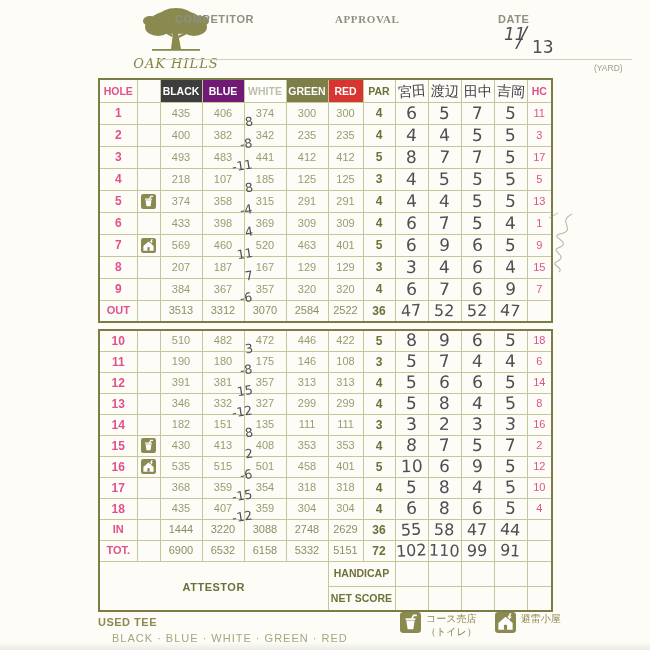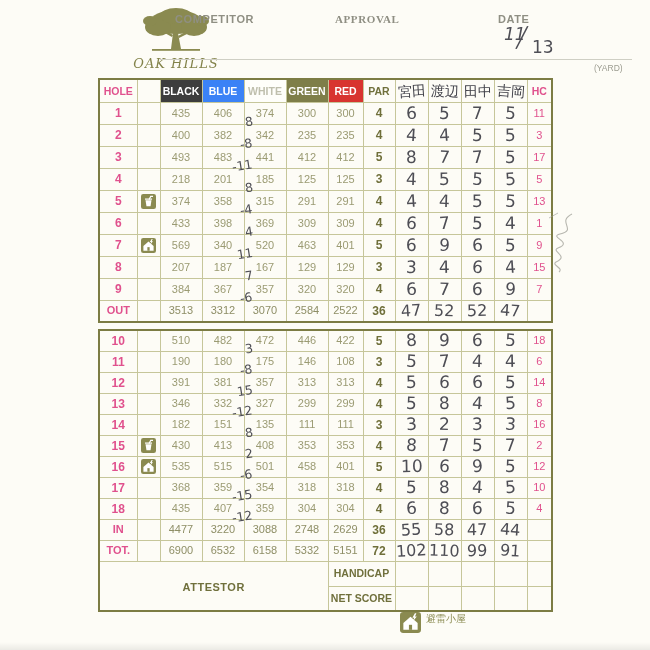--- a/index.html
+++ b/index.html
@@ -29,21 +29,21 @@
            table-layout:fixed;border:2px solid #7c7c44;background:#fdfcf6;}
   table.front{top:78px;} table.back{top:329px;}
   .sc th,.sc td{border:1px solid #c6c69a;padding:0;text-align:center;
                 vertical-align:middle;line-height:1;overflow:visible;}
   .front thead tr{height:23px;} .front tbody tr{height:22px;}
   .back tbody tr{height:21px;} .back .x-row{height:25px;}
 
   th{font-size:10.5px;font-weight:bold;}
   .h-hole,.h-hc{color:#e0518d;}
   .h-black{background:#3d3d3d;color:#ffffff;}
-  .h-blue{background:#3b82f6;color:#ffffff;}
+  .h-blue{background:#701a75;color:#ffffff;}
   .h-white{background:#fefefa;color:#bfbfad;}
   .h-green{background:#7e7e49;color:#ffffff;}
   .h-red{background:#d83430;color:#ffffff;}
   .h-par{color:#70703c;}
   .name{font-size:14px;color:#3f3f47;transform:rotate(-2deg);font-weight:normal;}
 
   .c-hole{color:#e0518d;font-weight:bold;font-size:12px;}
   .c-yard{color:#9b9b73;font-size:11px;}
   .c-par{color:#6f6f3a;font-weight:bold;font-size:12px;border-right:1px solid #c6c69a;}
   .c-hc{color:#e0518d;font-size:11px;border-left:1px solid #c6c69a;}
@@ -185,21 +185,21 @@
           <td class="c-score"><span class="hw sc0 r2">8</span></td>
           <td class="c-score"><span class="hw sc0 r3">7</span></td>
           <td class="c-score"><span class="hw sc0 r0">7</span></td>
           <td class="c-score"><span class="hw sc0 r1">5</span></td>
           <td class="c-hc">17</td>
         </tr>
         <tr class="hole-tr">
           <td class="c-hole">4</td>
           <td class="c-icon"></td>
           <td class="c-yard">218</td>
-          <td class="c-yard rel"><span>201</span><span class="mark hw">8</span></td>
+          <td class="c-yard rel"><span>107</span><span class="mark hw">8</span></td>
           <td class="c-yard">185</td>
           <td class="c-yard">125</td>
           <td class="c-yard">125</td>
           <td class="c-par">3</td>
           <td class="c-score"><span class="hw sc0 r1">4</span></td>
           <td class="c-score"><span class="hw sc0 r2">5</span></td>
           <td class="c-score"><span class="hw sc0 r3">5</span></td>
           <td class="c-score"><span class="hw sc0 r0">5</span></td>
           <td class="c-hc">5</td>
         </tr>
@@ -244,21 +244,21 @@
           <td class="c-hole">7</td>
           <td class="c-icon">
   <svg viewBox="0 0 20 20">
     <rect x="0" y="0" width="20" height="20" rx="3" fill="#8a8a50"></rect>
     <path d="M3.2 10.5 L10 4.6 L16.8 10.5 V17 H3.2 Z" fill="#ffffff"></path>
     <rect x="8.5" y="12.2" width="3" height="4.8" fill="#8a8a50"></rect>
     <path d="M14.2 1.2 L11.8 5.4 h1.7 L12.2 9 L16 4.4 h-1.7 L15.6 1.2 Z" fill="#ffffff"></path>
   </svg>
 </td>
           <td class="c-yard">569</td>
-          <td class="c-yard rel"><span>340</span><span class="mark hw">11</span></td>
+          <td class="c-yard rel"><span>460</span><span class="mark hw">11</span></td>
           <td class="c-yard">520</td>
           <td class="c-yard">463</td>
           <td class="c-yard">401</td>
           <td class="c-par">5</td>
           <td class="c-score"><span class="hw sc0 r2">6</span></td>
           <td class="c-score"><span class="hw sc0 r3">9</span></td>
           <td class="c-score"><span class="hw sc0 r0">6</span></td>
           <td class="c-score"><span class="hw sc0 r1">5</span></td>
           <td class="c-hc">9</td>
         </tr>
@@ -472,21 +472,21 @@
           <td class="c-par">4</td>
           <td class="c-score"><span class="hw sc0 r0">6</span></td>
           <td class="c-score"><span class="hw sc0 r1">8</span></td>
           <td class="c-score"><span class="hw sc0 r2">6</span></td>
           <td class="c-score"><span class="hw sc0 r3">5</span></td>
           <td class="c-hc">4</td>
         </tr>
         <tr class="sum-tr">
           <td class="c-hole sum-name">IN</td>
           <td class="c-icon"></td>
-          <td class="c-yard sum-yard">4477</td>
+          <td class="c-yard sum-yard">1444</td>
           <td class="c-yard sum-yard">3220</td>
           <td class="c-yard sum-yard">3088</td>
           <td class="c-yard sum-yard">2748</td>
           <td class="c-yard sum-yard">2629</td>
           <td class="c-par">36</td>
           <td class="c-score"><span class="hw tot r0">55</span></td>
           <td class="c-score"><span class="hw tot r1">58</span></td>
           <td class="c-score"><span class="hw tot r2">47</span></td>
           <td class="c-score"><span class="hw tot r3">44</span></td>
           <td class="c-hc"></td>
@@ -528,21 +528,39 @@
         <td class="c-hc"></td>
       </tr>
     </tbody>
   </table>
 
   <svg class="scribble" width="40" height="72" viewBox="0 0 40 72">
     <path d="M28 8 C 12 16, 34 24, 16 28 C 4 31, 30 36, 14 42 C 6 45, 26 50, 12 56 C 7 59, 20 62, 15 66" fill="none" stroke="#9a9a92" stroke-width="1.1" opacity="0.7"></path>
     <path d="M5 12 l9 -5" fill="none" stroke="#9a9a92" stroke-width="1" opacity="0.6"></path>
   </svg>
 
+  <div class="used-tee">
+    <div class="ut-label">USED TEE</div>
+    <div class="ut-values">BLACK · BLUE · WHITE · GREEN · RED</div>
+  </div>
   <div class="legend">
+    <div class="lg-item">
+      <span class="lg-icon">
+  <svg viewBox="0 0 20 20">
+    <rect x="0" y="0" width="20" height="20" rx="3" fill="#8a8a50"></rect>
+    <rect x="5.3" y="6" width="9.4" height="1.6" fill="#ffffff"></rect>
+    <path d="M6 8.2 h8 l-1.3 8.2 h-5.4 z" fill="#ffffff"></path>
+    <path d="M10.6 7.5 L13 3.2 H16" fill="none" stroke="#ffffff" stroke-width="1.5"></path>
+  </svg>
+</span>
+      <span class="lg-text">
+        <span>コース売店</span><br>
+        <span>（トイレ）</span>
+      </span>
+    </div>
     <div class="lg-item">
       <span class="lg-icon">
   <svg viewBox="0 0 20 20">
     <rect x="0" y="0" width="20" height="20" rx="3" fill="#8a8a50"></rect>
     <path d="M3.2 10.5 L10 4.6 L16.8 10.5 V17 H3.2 Z" fill="#ffffff"></path>
     <rect x="8.5" y="12.2" width="3" height="4.8" fill="#8a8a50"></rect>
     <path d="M14.2 1.2 L11.8 5.4 h1.7 L12.2 9 L16 4.4 h-1.7 L15.6 1.2 Z" fill="#ffffff"></path>
   </svg>
 </span>
       <span class="lg-text">避雷小屋</span>

